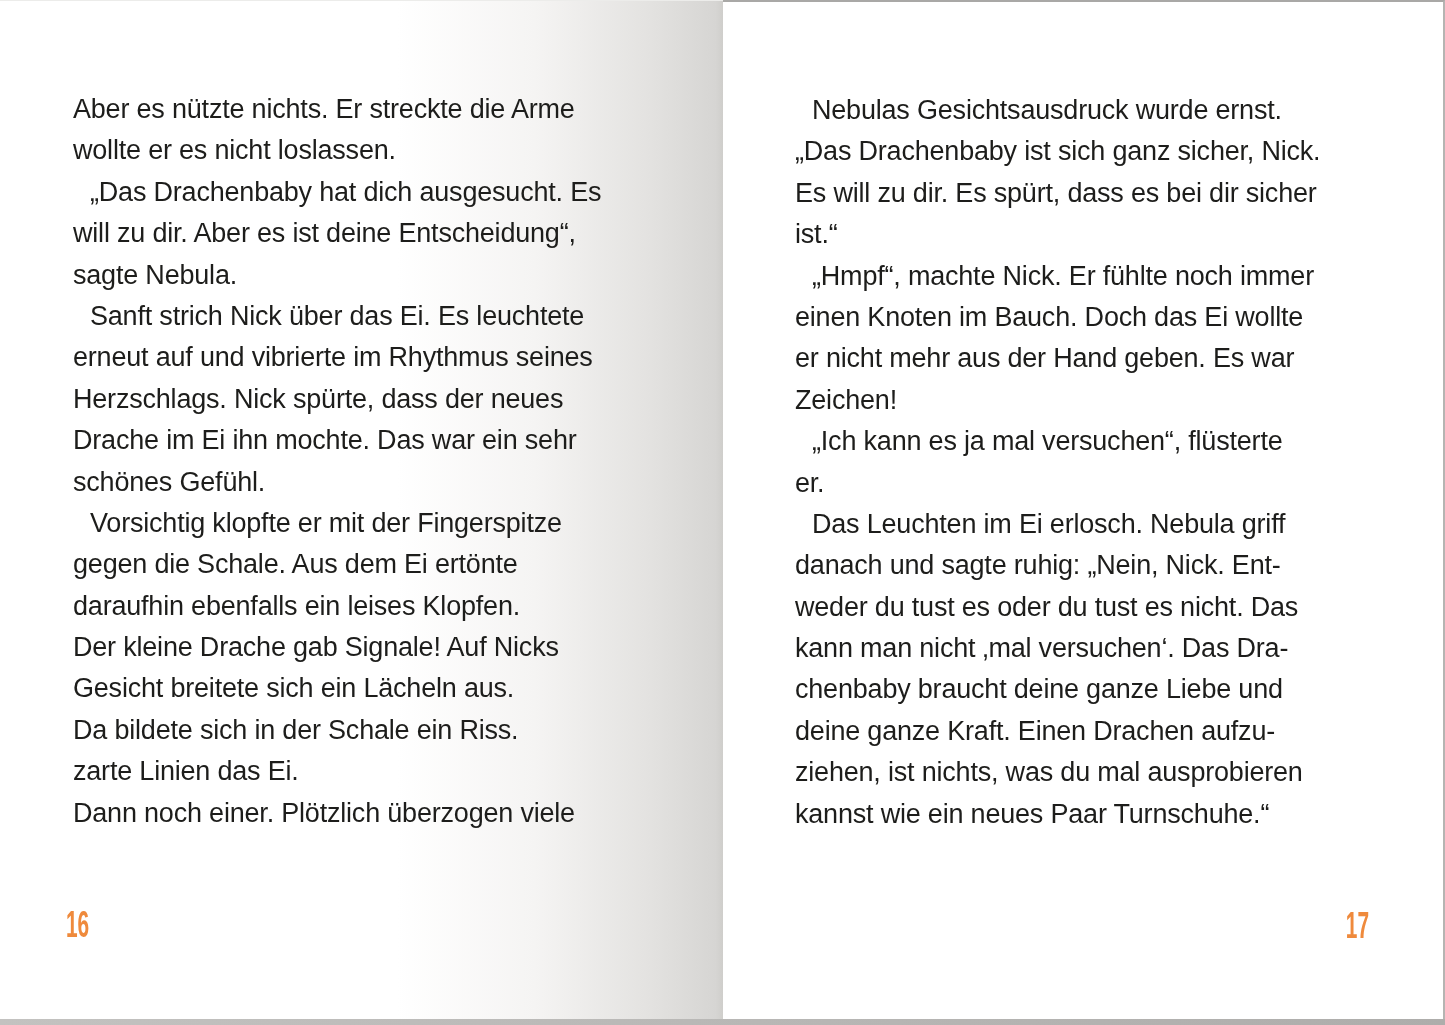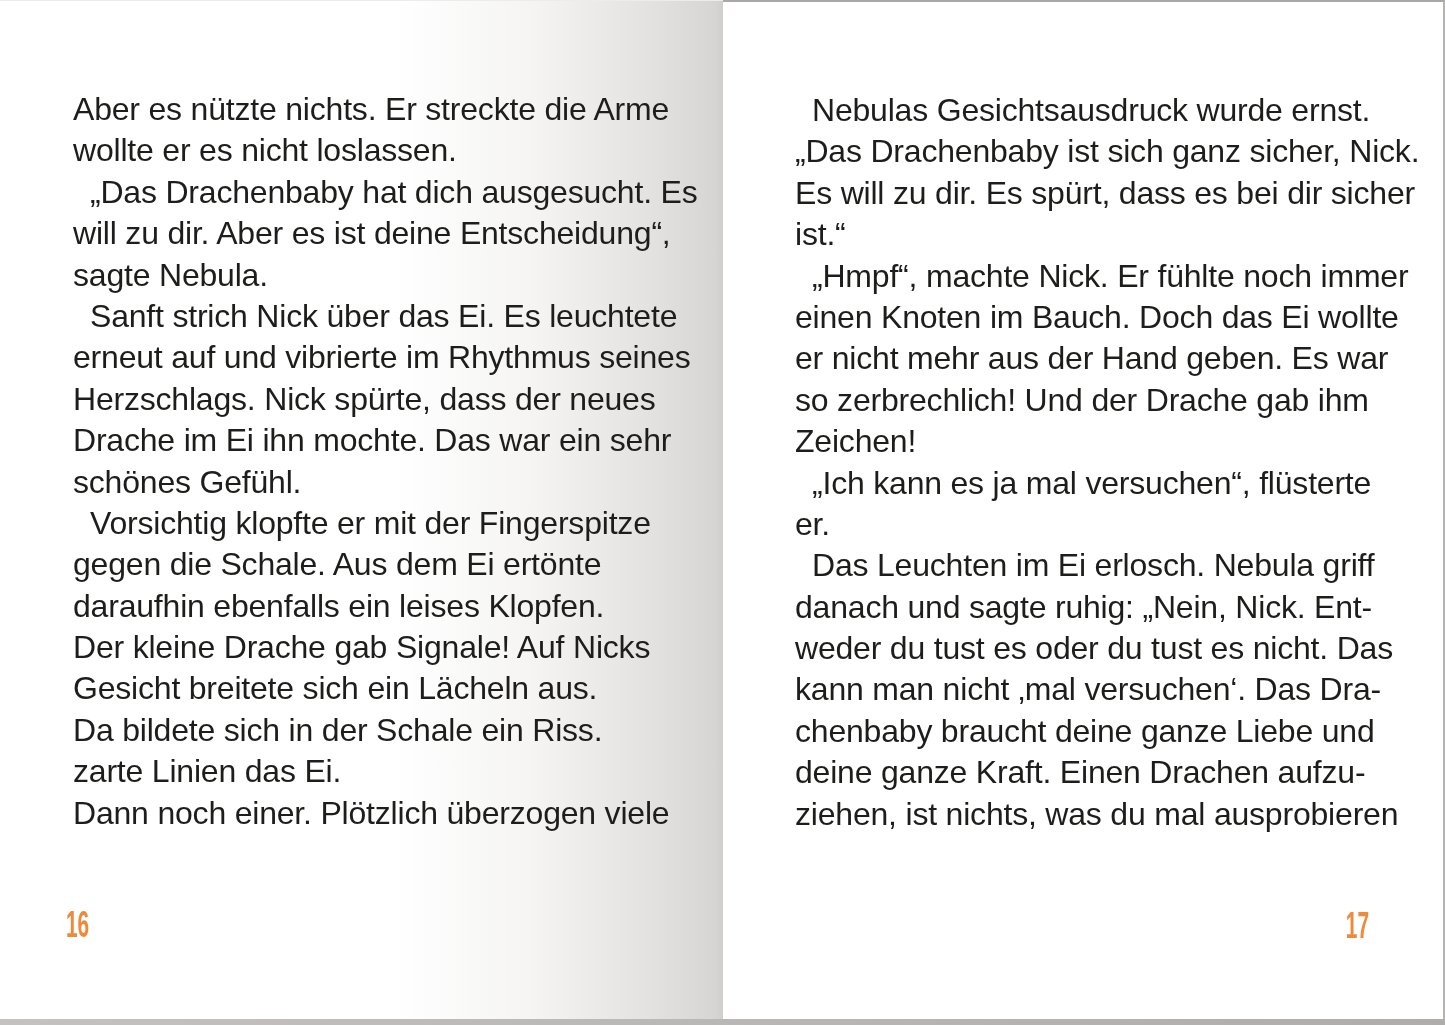--- a/index.html
+++ b/index.html
@@ -42,21 +42,21 @@
     position: absolute;
     left: 0; bottom: 0;
     width: 100%; height: 6px;
     background: linear-gradient(to right, #c3c2c0, #aeadab);
   }
   
   .text-block {
     position: absolute;
     top: 88px;
     color: var(--text-color, #1d1d1b);
-    font-size: 32px;
+    font-size: 27px;
     letter-spacing: -0.2px;
     line-height: 41.4px;
   }
   .text-block .line {
     white-space: nowrap;
     height: 41.4px;
   }
   .text-block .line.indent {
     padding-left: 17px;
   }
@@ -106,30 +106,30 @@
 
   <div class="page page-right">
     <div class="text-block tb-right">
         <div class="line indent">Nebulas Gesichtsausdruck wurde ernst.</div>
         <div class="line">„Das Drachenbaby ist sich ganz sicher, Nick.</div>
         <div class="line">Es will zu dir. Es spürt, dass es bei dir sicher</div>
         <div class="line">ist.“</div>
         <div class="line indent">„Hmpf“, machte Nick. Er fühlte noch immer</div>
         <div class="line">einen Knoten im Bauch. Doch das Ei wollte</div>
         <div class="line">er nicht mehr aus der Hand geben. Es war</div>
-        <div class="line">so zerbrechlich! Und der Drache gab ihm</div>
         <div class="line">Zeichen!</div>
         <div class="line indent">„Ich kann es ja mal versuchen“, flüsterte</div>
         <div class="line">er.</div>
         <div class="line indent">Das Leuchten im Ei erlosch. Nebula griff</div>
         <div class="line">danach und sagte ruhig: „Nein, Nick. Ent-</div>
         <div class="line">weder du tust es oder du tust es nicht. Das</div>
         <div class="line">kann man nicht ‚mal versuchen‘. Das Dra-</div>
         <div class="line">chenbaby braucht deine ganze Liebe und</div>
         <div class="line">deine ganze Kraft. Einen Drachen aufzu-</div>
         <div class="line">ziehen, ist nichts, was du mal ausprobieren</div>
+        <div class="line">kannst wie ein neues Paar Turnschuhe.“</div>
       </div>
     <div class="page-number pn-right">17</div>
   </div>
 
   <div class="bottom-edge"></div>
 
 </div>
 
 </body></html>

